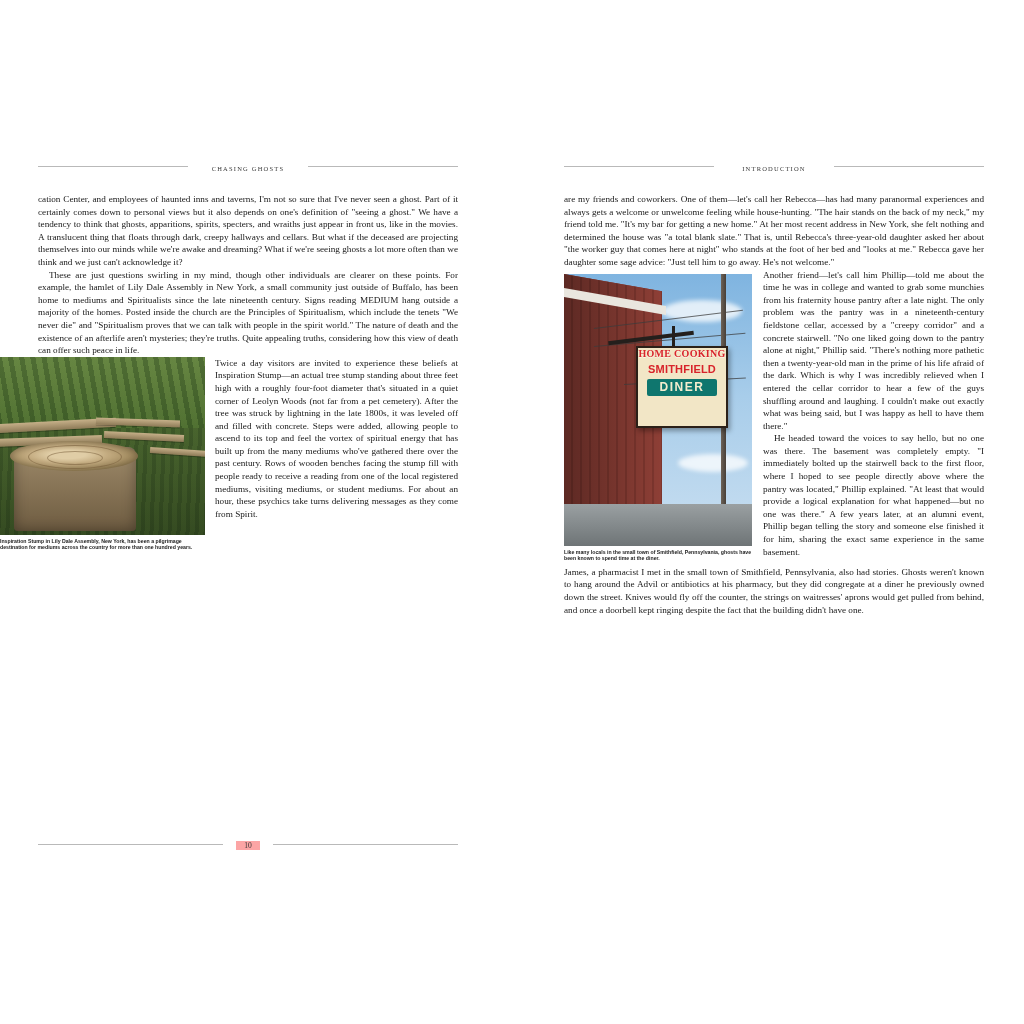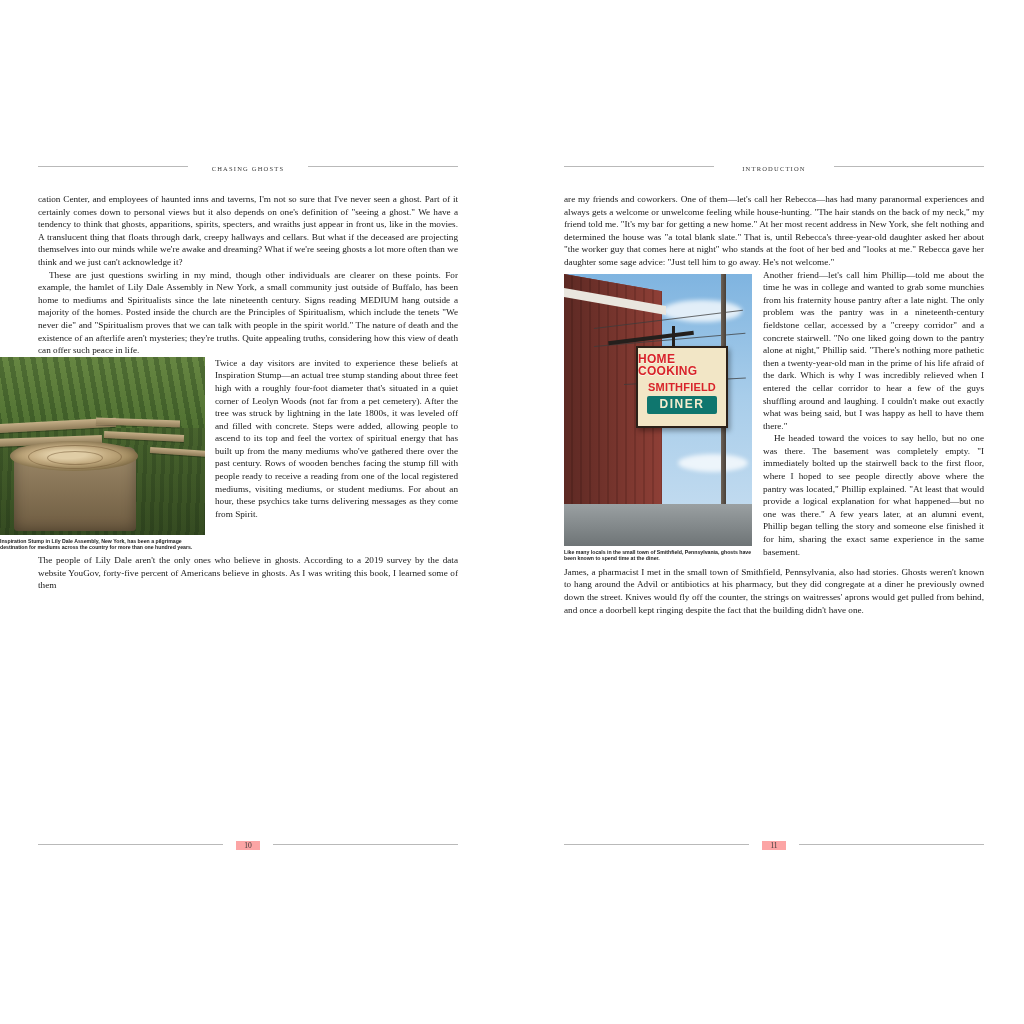--- a/index.html
+++ b/index.html
@@ -263,24 +263,23 @@
     background: #f2e6c6;
     border: 2px solid #2b2018;
     box-shadow: 2px 3px 5px rgba(0,0,0,.35);
     display: flex;
     flex-direction: column;
     align-items: center;
     justify-content: flex-start;
     overflow: hidden;
   }
   .sign .line1 {
-    margin-top: 5px;
-    font-family: Liberation Sans, sans-serif;
+    font-family: Liberation Serif, serif;
     font-weight: bold;
-    font-size: 12px;
+    font-size: 10px;
     letter-spacing: .3px;
     color: #d8232a;
     text-shadow: 0 1px 0 rgba(255,255,255,.6);
   }
   .sign .line2 {
     margin-top: 3px;
     font-family: "Liberation Sans", sans-serif;
     font-weight: bold;
     font-size: 11px;
     letter-spacing: .2px;
@@ -357,21 +356,20 @@
           <div class="bench b5"></div>
           <div class="stump"></div>
           <div class="stump-top"></div>
           <div class="rings"></div>
         </div>
         <figcaption class="caption">Inspiration Stump in Lily Dale Assembly, New York, has been a pilgrimage destination for mediums across the country for more than one hundred years.</figcaption>
       </figure>
 
       <p>Twice a day visitors are invited to experience these beliefs at Inspiration Stump—an actual tree stump standing about three feet high with a roughly four-foot diameter that's situated in a quiet corner of Leolyn Woods (not far from a pet cemetery). After the tree was struck by lightning in the late 1800s, it was leveled off and filled with concrete. Steps were added, allowing people to ascend to its top and feel the vortex of spiritual energy that has built up from the many mediums who've gathered there over the past century. Rows of wooden benches facing the stump fill with people ready to receive a reading from one of the local registered mediums, visiting mediums, or student mediums. For about an hour, these psychics take turns delivering messages as they come from Spirit.</p>
       <div class="clear"></div>
-      <p>The people of Lily Dale aren't the only ones who believe in ghosts. According to a 2019 survey by the data website YouGov, forty-five percent of Americans believe in ghosts. As I was writing this book, I learned some of them</p>
     </div>
 
     <div class="folio">
       <div class="rule left"></div>
       <div class="rule right"></div>
       <div class="num">10</div>
     </div>
   </div>
 
   <div class="page page-right">
@@ -408,20 +406,15 @@
         </div>
         <figcaption class="caption">Like many locals in the small town of Smithfield, Pennsylvania, ghosts have been known to spend time at the diner.</figcaption>
       </figure>
 
       <p>Another friend—let's call him Phillip—told me about the time he was in college and wanted to grab some munchies from his fraternity house pantry after a late night. The only problem was the pantry was in a nineteenth-century fieldstone cellar, accessed by a "creepy corridor" and a concrete stairwell. "No one liked going down to the pantry alone at night," Phillip said. "There's nothing more pathetic then a twenty-year-old man in the prime of his life afraid of the dark. Which is why I was incredibly relieved when I entered the cellar corridor to hear a few of the guys shuffling around and laughing. I couldn't make out exactly what was being said, but I was happy as hell to have them there."</p>
       <p>He headed toward the voices to say hello, but no one was there. The basement was completely empty. "I immediately bolted up the stairwell back to the first floor, where I hoped to see people directly above where the pantry was located," Phillip explained. "At least that would provide a logical explanation for what happened—but no one was there." A few years later, at an alumni event, Phillip began telling the story and someone else finished it for him, sharing the exact same experience in the same basement.</p>
       <div class="clear"></div>
       <p>James, a pharmacist I met in the small town of Smithfield, Pennsylvania, also had stories. Ghosts weren't known to hang around the Advil or antibiotics at his pharmacy, but they did congregate at a diner he previously owned down the street. Knives would fly off the counter, the strings on waitresses' aprons would get pulled from behind, and once a doorbell kept ringing despite the fact that the building didn't have one.</p>
     </div>
 
-    <div class="folio">
-      <div class="rule left"></div>
-      <div class="rule right"></div>
-      <div class="num">11</div>
-    </div>
   </div>
 
 </div>
 
 </body></html>

